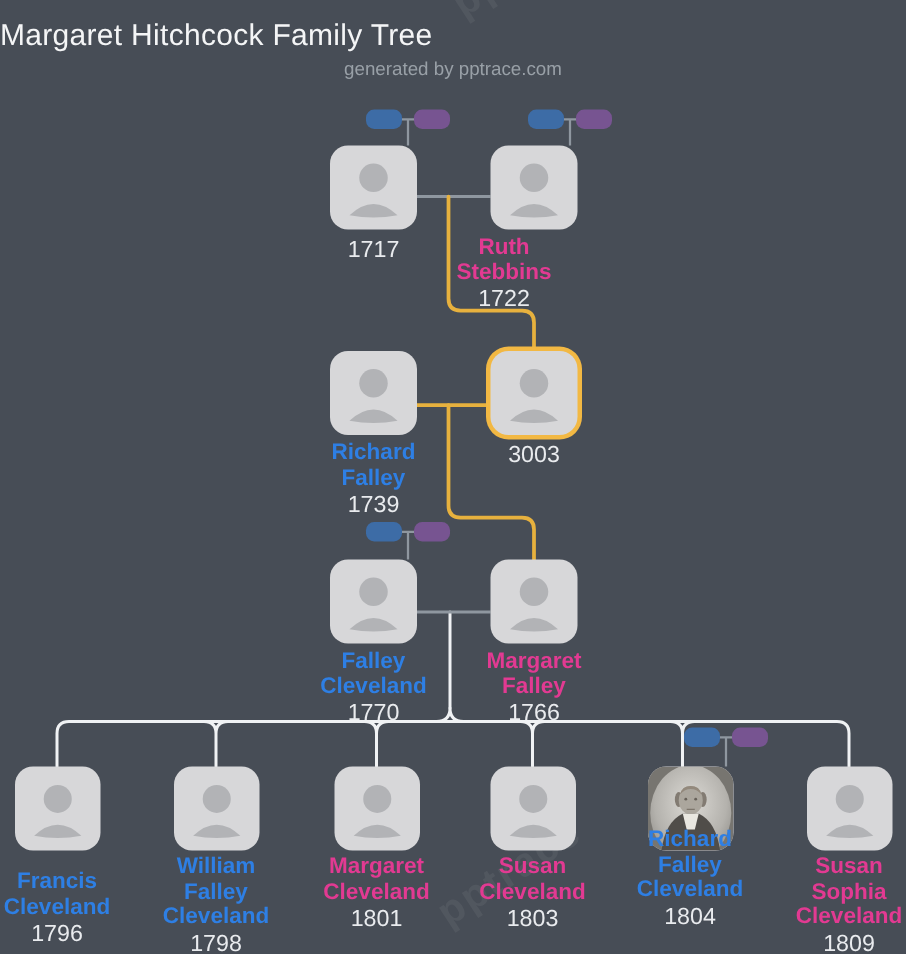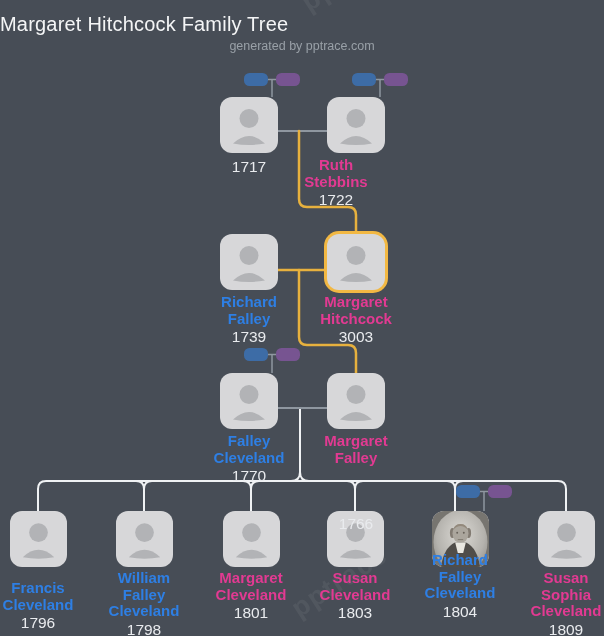--- a/index.html
+++ b/index.html
@@ -134,42 +134,41 @@
     <div class="pyear">1739</div>
   </div>
 
   <div class="card highlight" style="left:327px;top:234px;">
     <svg viewBox="0 0 58 56">
       <circle class="sil-head" cx="29" cy="21.5" r="9.5"></circle>
       <path class="sil-body" d="M13,46.5 Q29,31.5 45,46.5 Q29,49.5 13,46.5 Z"></path>
     </svg>
   </div>
   <div class="label" style="left:356px;top:294px;">
-    <div class="pname female">Margaret Hitchcock</div>
     <div class="pyear">3003</div>
   </div>
 
   <div class="card" style="left:220px;top:373px;">
     <svg viewBox="0 0 58 56">
       <circle class="sil-head" cx="29" cy="21.5" r="9.5"></circle>
       <path class="sil-body" d="M13,46.5 Q29,31.5 45,46.5 Q29,49.5 13,46.5 Z"></path>
     </svg>
   </div>
   <div class="label" style="left:249px;top:433px;">
     <div class="pname male">Falley Cleveland</div>
     <div class="pyear">1770</div>
   </div>
 
   <div class="card" style="left:327px;top:373px;">
     <svg viewBox="0 0 58 56">
       <circle class="sil-head" cx="29" cy="21.5" r="9.5"></circle>
       <path class="sil-body" d="M13,46.5 Q29,31.5 45,46.5 Q29,49.5 13,46.5 Z"></path>
     </svg>
   </div>
-  <div class="label" style="left:356px;top:433px;gap:48px;">
+  <div class="label" style="left:356px;top:433px;">
     <div class="pname female">Margaret Falley</div>
     <div class="pyear">1766</div>
   </div>
 
   <div class="card child" style="left:10px;top:511px;">
     <svg viewBox="0 0 58 56">
       <circle class="sil-head" cx="29" cy="21.5" r="9.5"></circle>
       <path class="sil-body" d="M13,46.5 Q29,31.5 45,46.5 Q29,49.5 13,46.5 Z"></path>
     </svg>
   </div>

